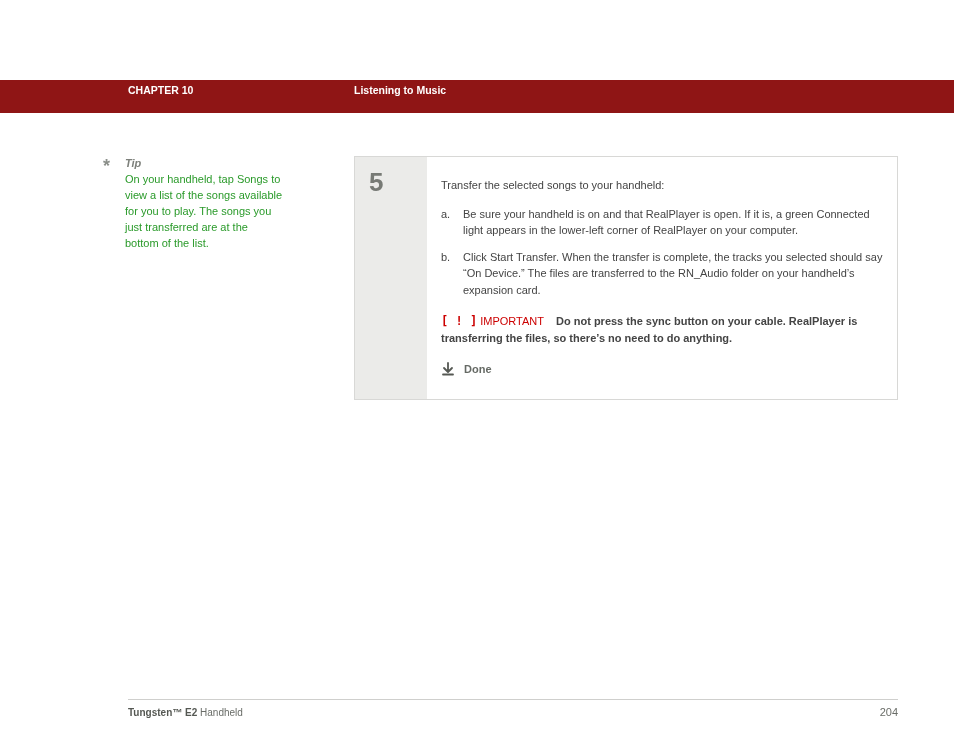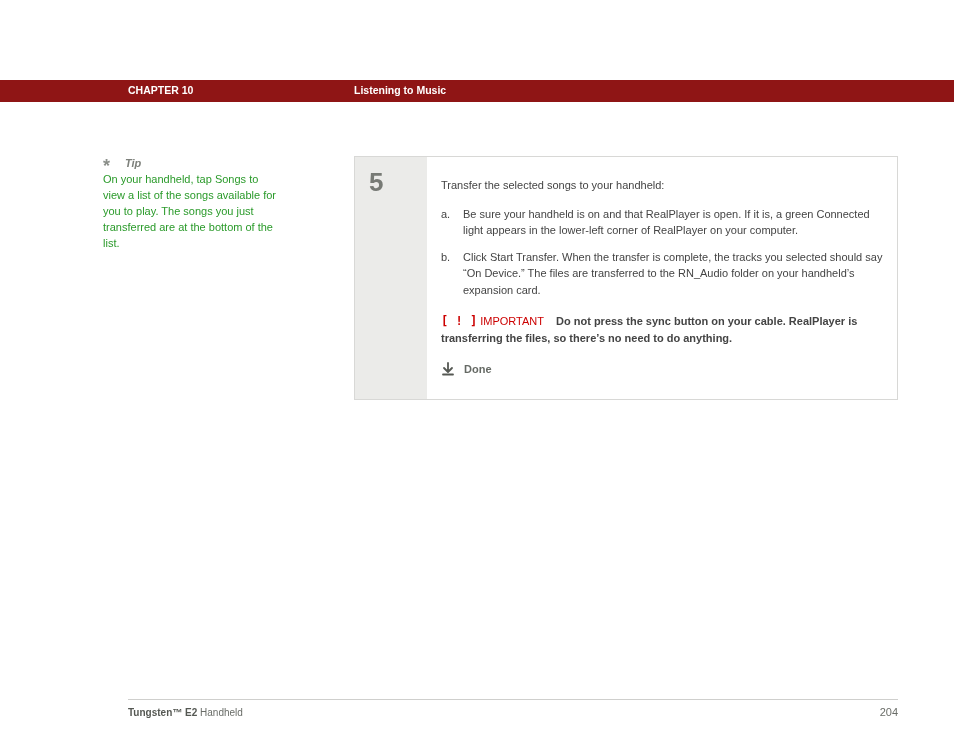--- a/index.html
+++ b/index.html
@@ -9,21 +9,21 @@
     background: #ffffff;
     font-family: Verdana, Geneva, sans-serif;
     color: #444;
     position: relative;
   }
   .header-bar {
     position: absolute;
     top: 80px;
     left: 0;
     right: 0;
-    height: 22px;
+    height: 33px;
     background: #8f1515;
     color: #fff;
     font-size: 10.5px;
     font-weight: bold;
   }
   .header-chapter {
     position: absolute;
     left: 128px;
     top: 4px;
   }
@@ -50,20 +50,21 @@
   }
   .tip-label {
     color: #7d807b;
     font-weight: bold;
     margin-left: 22px;
     display: block;
     font-style: italic;
   }
   .tip-text {
     color: #2a9a2a;
+    margin-left: 22px;
     display: block;
   }
   .step-box {
     position: absolute;
     top: 156px;
     left: 354px;
     width: 544px;
     border: 1px solid #d8d8d6;
     background: #fff;
     display: flex;

